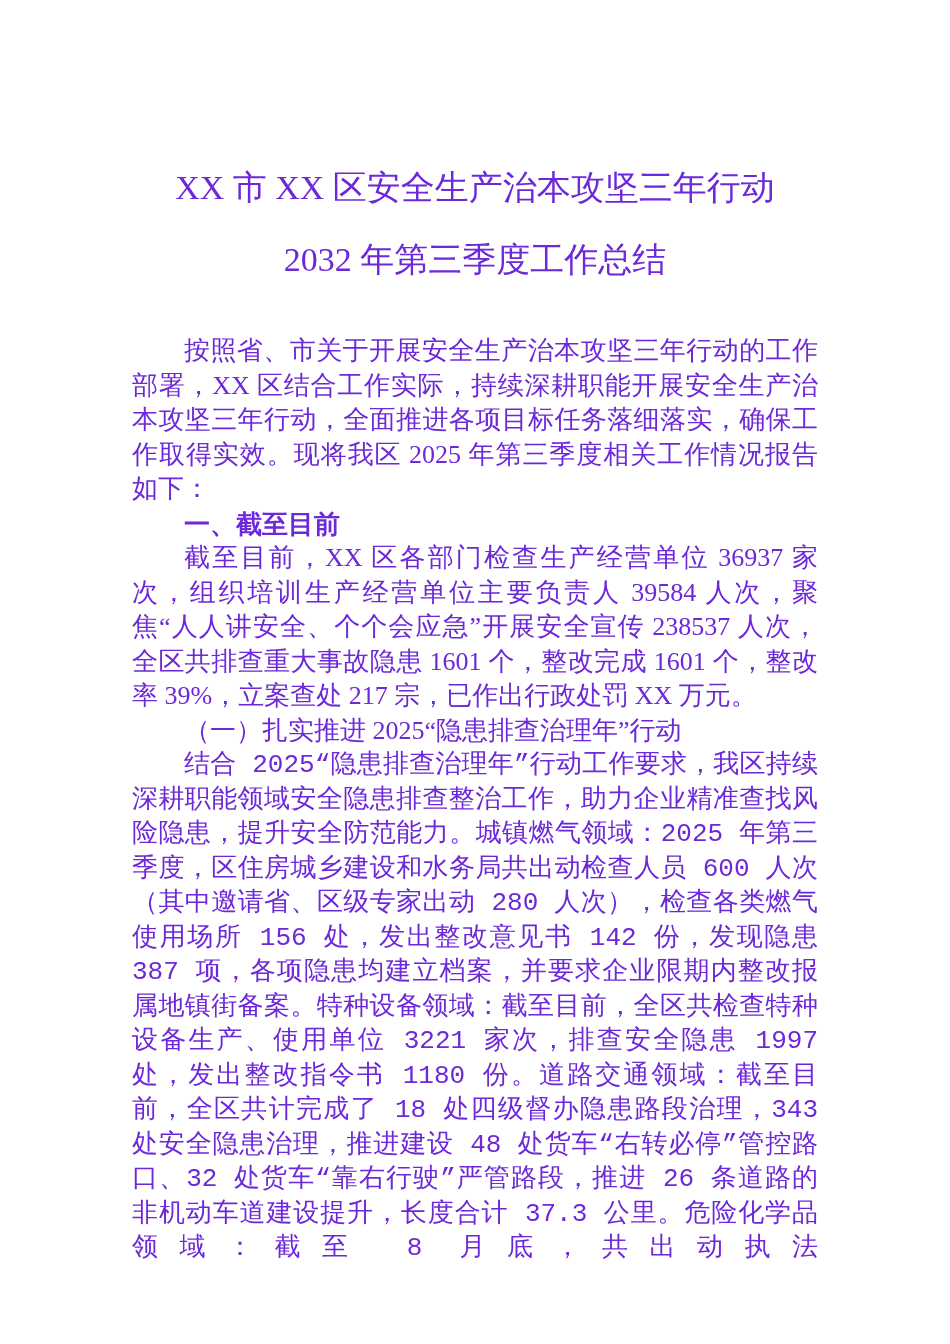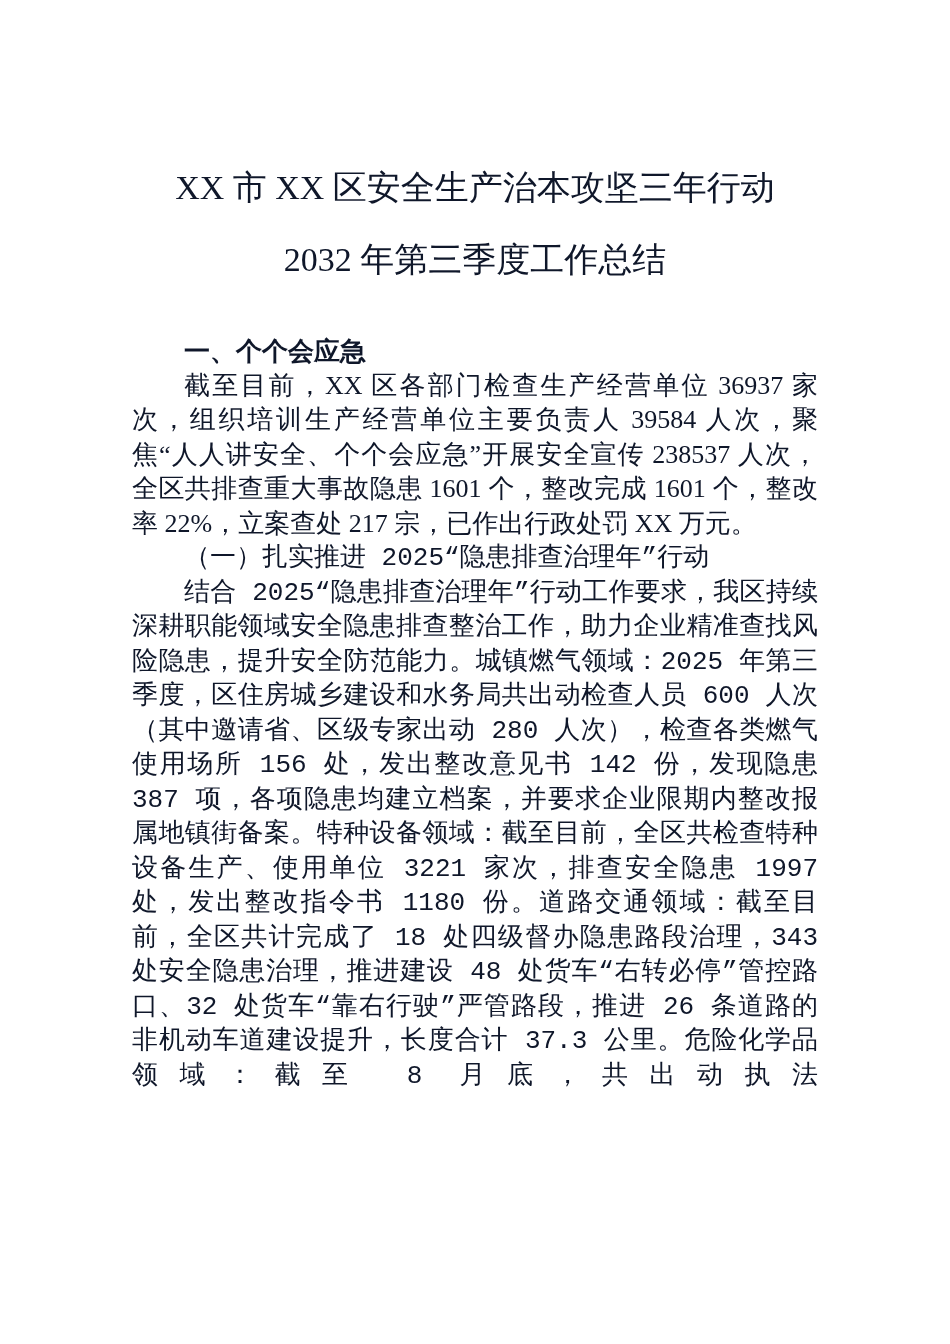--- a/index.html
+++ b/index.html
@@ -5,21 +5,21 @@
   html, body {
     margin: 0;
     padding: 0;
     background: #ffffff;
   }
   .page {
     position: relative;
     width: 950px;
     height: 1344px;
     background: #ffffff;
-    color: #0f172a;
+    color: #6d28d9;
     overflow: hidden;
     font-family: "Liberation Serif", serif;
   }
   .content {
     position: absolute;
     left: 132px;
     top: 0;
     width: 686px;
   }
   .doc-title {
@@ -46,41 +46,42 @@
     margin: 0;
     padding: 0;
     text-indent: 2em;
     word-break: normal;
   }
   .heading1 {
     font-family: "Liberation Sans", sans-serif;
     font-weight: bold;
   }
   .heading2 {
-    font-family: Liberation Mono, monospace;
+    font-family: Liberation Serif, serif;
     font-weight: normal;
   }
   
   .cut {
     text-align-last: justify;
     font-family: Liberation Mono, monospace;
   }
 </style>
 </head>
 <body>
 
 <div class="page">
   <div class="content">
 
     <h1 class="doc-title">
       <span class="title-line">XX 市 XX 区安全生产治本攻坚三年行动</span>
       <span class="title-line">2032 年第三季度工作总结</span>
     </h1>
 
     <div class="body-text">
-      <p class="para heading1">一、个个会应急</p>
-      <p class="para">截至目前，XX 区各部门检查生产经营单位 36937 家次，组织培训生产经营单位主要负责人 39584 人次，聚焦“人人讲安全、个个会应急”开展安全宣传 238537 人次，全区共排查重大事故隐患 1601 个，整改完成 1601 个，整改率 22%，立案查处 217 宗，已作出行政处罚 XX 万元。</p>
+      <p class="para">按照省、市关于开展安全生产治本攻坚三年行动的工作部署，XX 区结合工作实际，持续深耕职能开展安全生产治本攻坚三年行动，全面推进各项目标任务落细落实，确保工作取得实效。现将我区 2025 年第三季度相关工作情况报告如下：</p>
+      <p class="para heading1">一、截至目前</p>
+      <p class="para">截至目前，XX 区各部门检查生产经营单位 36937 家次，组织培训生产经营单位主要负责人 39584 人次，聚焦“人人讲安全、个个会应急”开展安全宣传 238537 人次，全区共排查重大事故隐患 1601 个，整改完成 1601 个，整改率 39%，立案查处 217 宗，已作出行政处罚 XX 万元。</p>
       <p class="para heading2">（一）扎实推进 2025“隐患排查治理年”行动</p>
       <p class="para cut">结合 2025“隐患排查治理年”行动工作要求，我区持续深耕职能领域安全隐患排查整治工作，助力企业精准查找风险隐患，提升安全防范能力。城镇燃气领域：2025 年第三季度，区住房城乡建设和水务局共出动检查人员 600 人次（其中邀请省、区级专家出动 280 人次），检查各类燃气使用场所 156 处，发出整改意见书 142 份，发现隐患 387 项，各项隐患均建立档案，并要求企业限期内整改报属地镇街备案。特种设备领域：截至目前，全区共检查特种设备生产、使用单位 3221 家次，排查安全隐患 1997 处，发出整改指令书 1180 份。道路交通领域：截至目前，全区共计完成了 18 处四级督办隐患路段治理，343 处安全隐患治理，推进建设 48 处货车“右转必停”管控路口、32 处货车“靠右行驶”严管路段，推进 26 条道路的非机动车道建设提升，长度合计 37.3 公里。危险化学品领域：截至 8 月底，共出动执法</p>
     </div>
 
   </div>
 </div>
 
 </body></html>

